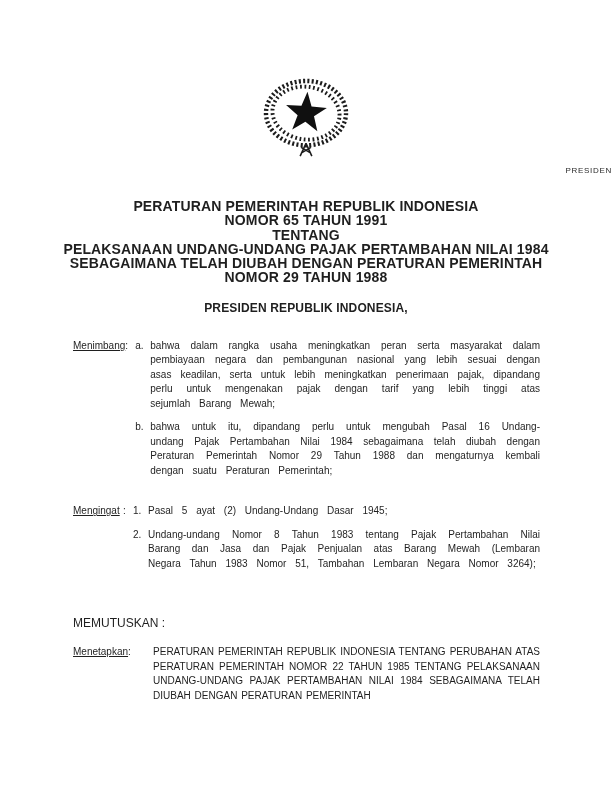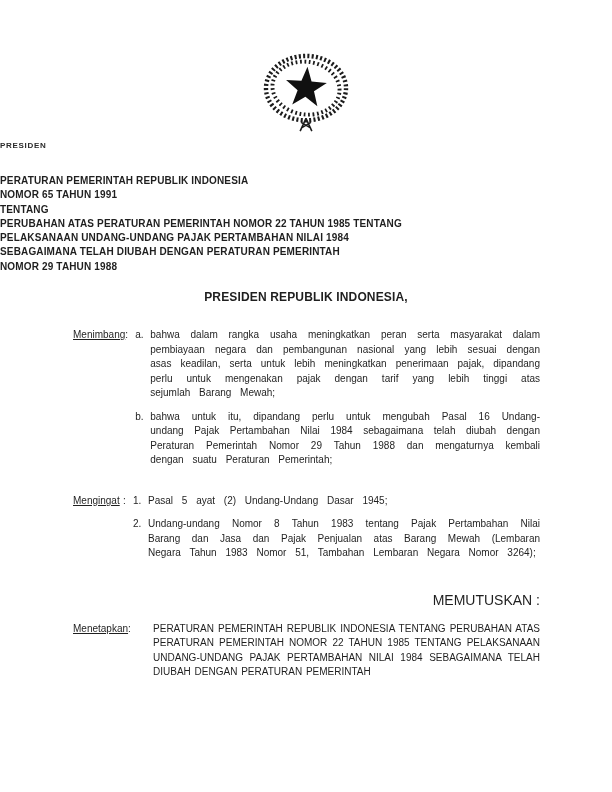--- a/index.html
+++ b/index.html
@@ -13,41 +13,40 @@
     height: 792px;
     margin: 0 auto;
     background: #ffffff;
     font-family: "Liberation Sans", sans-serif;
     color: #1f1f1f;
     overflow: hidden;
     box-sizing: border-box;
   }
   
   .header {
-    padding-top: 53px;
-    text-align: left;
-    font-weight: bold;
+    padding-top: 78px;
+    text-align: right;
   }
   .emblem {
     display: block;
     margin: 0 auto;
   }
   .org-line {
     font-size: 8px;
     line-height: 11px;
     letter-spacing: 0.7px;
     color: #2a2a2a;
   }
   .org-block { margin-top: 5px; }
   
   .title-block {
     margin-top: 23px;
-    text-align: left;
+    text-align: center;
     font-weight: bold;
-    font-size: 10px;
+    font-size: 14px;
     line-height: 14.3px;
     letter-spacing: 0.15px;
   }
   .preamble-heading {
     margin-top: 17px;
     text-align: center;
     font-weight: bold;
     font-size: 12px;
     line-height: 13px;
     letter-spacing: 0.15px;
@@ -81,23 +80,23 @@
   .item-marker {
     width: 15px;
     flex: 0 0 auto;
   }
   .item-text {
     flex: 1 1 auto;
     text-align: justify;
     word-spacing: 6px;
   }
   .memutuskan-heading {
-    margin-top: 33px;
-    text-align: right;
-    font-size: 14px;
+    margin-top: 46px;
+    text-align: left;
+    font-size: 12px;
     line-height: 13px;
   }
   .menetapkan-text {
     flex: 1 1 auto;
     padding-left: 15px;
     text-align: justify;
     word-spacing: 1px;
   }
 </style>
 </head>
@@ -114,21 +113,20 @@
     </svg>
     <div class="org-block">
       <div class="org-line">PRESIDEN</div>
     </div>
   </div>
 
   <div class="title-block">
     <div>PERATURAN PEMERINTAH REPUBLIK INDONESIA</div>
     <div>NOMOR 65 TAHUN 1991</div>
     <div>TENTANG</div>
-    <div>PERUBAHAN ATAS PERATURAN PEMERINTAH NOMOR 22 TAHUN 1985 TENTANG</div>
     <div>PELAKSANAAN UNDANG-UNDANG PAJAK PERTAMBAHAN NILAI 1984</div>
     <div>SEBAGAIMANA TELAH DIUBAH DENGAN PERATURAN PEMERINTAH</div>
     <div>NOMOR 29 TAHUN 1988</div>
   </div>
 
   <div class="preamble-heading">PRESIDEN REPUBLIK INDONESIA,</div>
 
   <div class="content">
 
     <div class="section-row row-menimbang">

